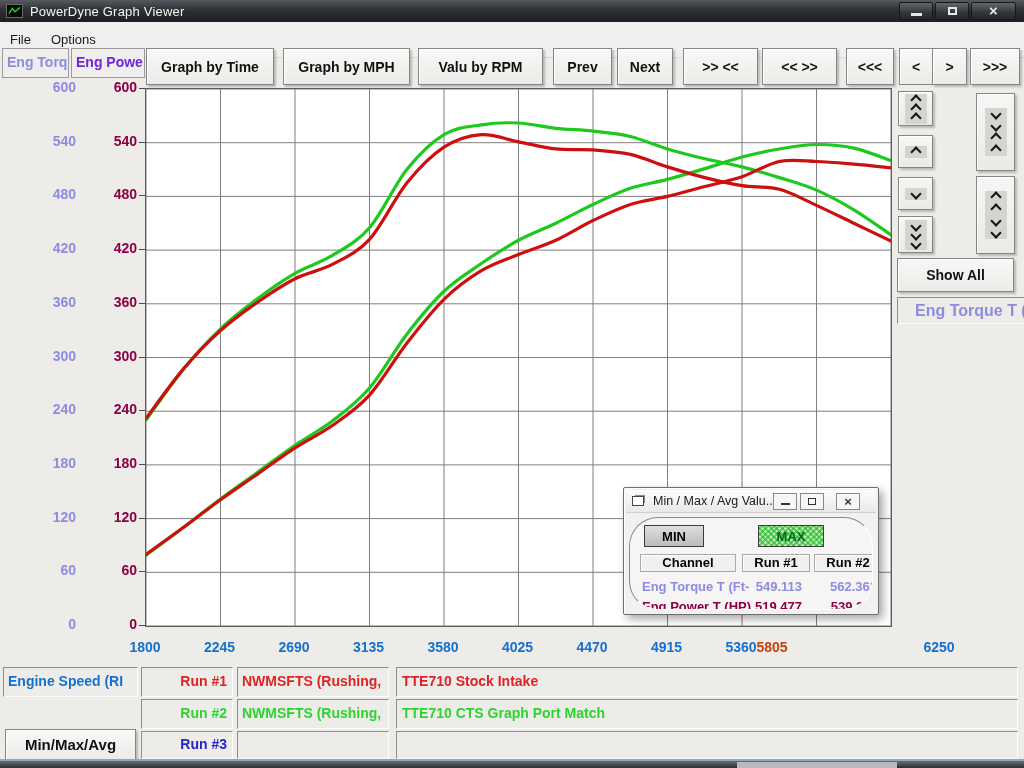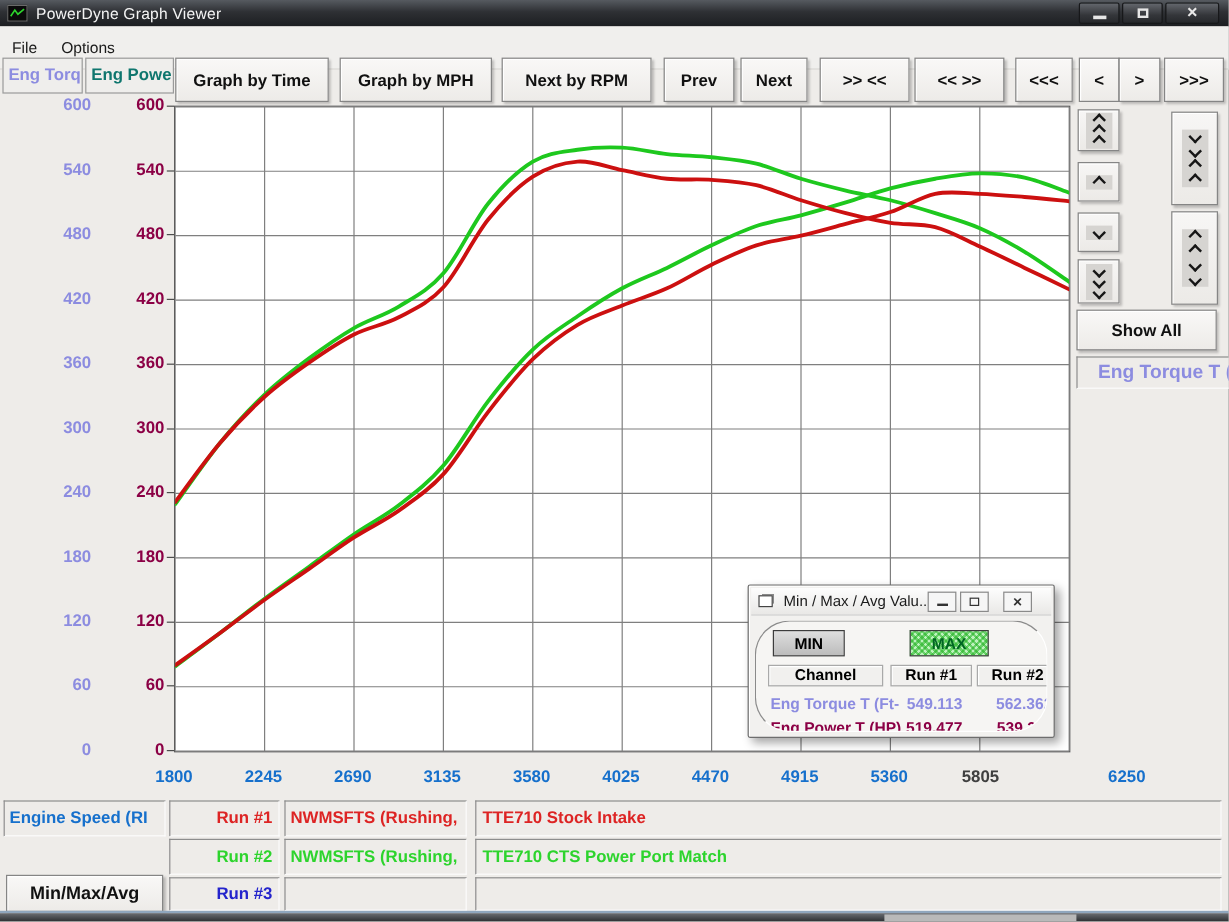--- a/index.html
+++ b/index.html
@@ -124,25 +124,25 @@
         </div>
     </div>
   </div>
 
   <div class="menubar">
     <span class="menu-item">File</span>
     <span class="menu-item">Options</span>
   </div>
 
   <div class="chanbox" style="left:2px;width:67px;color:#8c8ce0;">Eng Torq</div>
-  <div class="chanbox" style="left:71px;width:74px;color:#0f766e;">Eng Powe</div>
+  <div class="chanbox" style="left:71px;width:74px;color:#6d28d9;">Eng Powe</div>
 
   <div class="btn" style="left:146px;top:48px;width:128px;height:37px;">Graph by Time</div>
   <div class="btn" style="left:283px;top:48px;width:127px;height:37px;">Graph by MPH</div>
-  <div class="btn" style="left:418px;top:48px;width:125px;height:37px;">Next by RPM</div>
+  <div class="btn" style="left:418px;top:48px;width:125px;height:37px;">Valu by RPM</div>
   <div class="btn" style="left:553px;top:48px;width:59px;height:37px;">Prev</div>
   <div class="btn" style="left:617px;top:48px;width:56px;height:37px;">Next</div>
   <div class="btn" style="left:683px;top:48px;width:75px;height:37px;">&gt;&gt; &lt;&lt;</div>
   <div class="btn" style="left:762px;top:48px;width:75px;height:37px;">&lt;&lt; &gt;&gt;</div>
   <div class="btn" style="left:846px;top:48px;width:48px;height:37px;">&lt;&lt;&lt;</div>
   <div class="btn" style="left:899px;top:48px;width:34px;height:37px;box-shadow:inset 1px 1px 0 #fff;">&lt;</div>
   <div class="btn" style="left:932px;top:48px;width:35px;height:37px;">&gt;</div>
   <div class="btn" style="left:970px;top:48px;width:50px;height:37px;">&gt;&gt;&gt;</div>
 
   <div id="ylabels">
@@ -183,21 +183,21 @@
   <div id="xlabels">
       <div class="xlab" style="left: 112px; color: rgb(22, 112, 204);">1800</div>
       <div class="xlab" style="left: 186.5px; color: rgb(22, 112, 204);">2245</div>
       <div class="xlab" style="left: 261px; color: rgb(22, 112, 204);">2690</div>
       <div class="xlab" style="left: 335.5px; color: rgb(22, 112, 204);">3135</div>
       <div class="xlab" style="left: 410px; color: rgb(22, 112, 204);">3580</div>
       <div class="xlab" style="left: 484.5px; color: rgb(22, 112, 204);">4025</div>
       <div class="xlab" style="left: 559px; color: rgb(22, 112, 204);">4470</div>
       <div class="xlab" style="left: 633.5px; color: rgb(22, 112, 204);">4915</div>
       <div class="xlab" style="left: 708px; color: rgb(22, 112, 204);">5360</div>
-      <div class="xlab" style="left: 784px; color: #404040;">5805</div>
+      <div class="xlab" style="left: 739px; color: #c2410c;">5805</div>
       <div class="xlab" style="left: 906px; color: rgb(22, 112, 204);">6250</div>
     </div>
 
   <div class="plot">
     <svg id="plot-svg" width="745" height="537" viewBox="0 0 745 537">
         <line x1="0" y1="0" x2="0" y2="537" stroke="#7f7f7f" stroke-width="1"></line>
         <line x1="74.5" y1="0" x2="74.5" y2="537" stroke="#7f7f7f" stroke-width="1"></line>
         <line x1="149" y1="0" x2="149" y2="537" stroke="#7f7f7f" stroke-width="1"></line>
         <line x1="223.5" y1="0" x2="223.5" y2="537" stroke="#7f7f7f" stroke-width="1"></line>
         <line x1="298" y1="0" x2="298" y2="537" stroke="#7f7f7f" stroke-width="1"></line>
@@ -302,21 +302,21 @@
   </div>
 
   <div class="sunken" style="left:3px;top:667px;width:135px;height:30px;color:#1670cc;line-height:27px;padding-left:4px;">Engine Speed (RI</div>
 
   <div class="sunken" style="left:141px;top:667px;width:92px;height:30px;color:#dd2424;line-height:27px;text-align:right;padding-right:5px;">Run #1</div>
   <div class="sunken" style="left:237px;top:667px;width:152px;height:30px;color:#dd2424;line-height:27px;padding-left:4px;">NWMSFTS (Rushing,</div>
   <div class="sunken" style="left:396px;top:667px;width:622px;height:30px;color:#dd2424;line-height:27px;padding-left:5px;">TTE710 Stock Intake</div>
 
   <div class="sunken" style="left:141px;top:699px;width:92px;height:30px;color:#2dd42d;line-height:27px;text-align:right;padding-right:5px;">Run #2</div>
   <div class="sunken" style="left:237px;top:699px;width:152px;height:30px;color:#2dd42d;line-height:27px;padding-left:4px;">NWMSFTS (Rushing,</div>
-  <div class="sunken" style="left:396px;top:699px;width:622px;height:30px;color:#2dd42d;line-height:27px;padding-left:5px;">TTE710 CTS Power Port Match</div>
+  <div class="sunken" style="left:396px;top:699px;width:622px;height:30px;color:#2dd42d;line-height:27px;padding-left:5px;">TTE710 CTS Graph Port Match</div>
 
   <div class="btn" style="left:5px;top:729px;width:131px;height:31px;font-size:15px;">Min/Max/Avg</div>
   <div class="sunken" style="left:141px;top:731px;width:92px;height:28px;color:#2424cc;line-height:25px;text-align:right;padding-right:5px;">Run #3</div>
   <div class="sunken" style="left:237px;top:731px;width:152px;height:28px;"></div>
   <div class="sunken" style="left:396px;top:731px;width:622px;height:28px;"></div>
 
   <div class="edge-line"></div>
   <div class="strip"></div>
   <div class="strip-blob"></div>
 </div>

